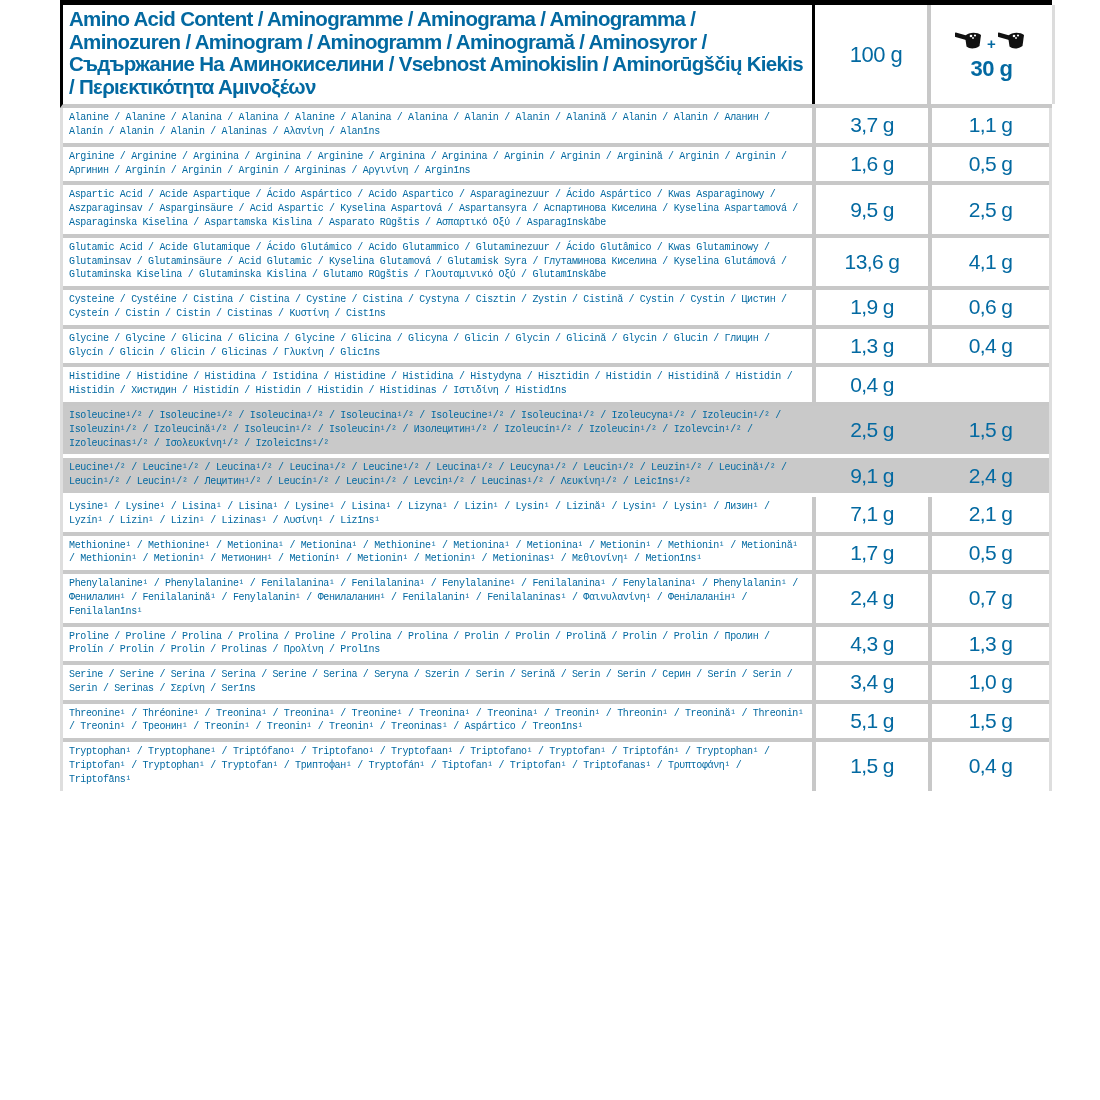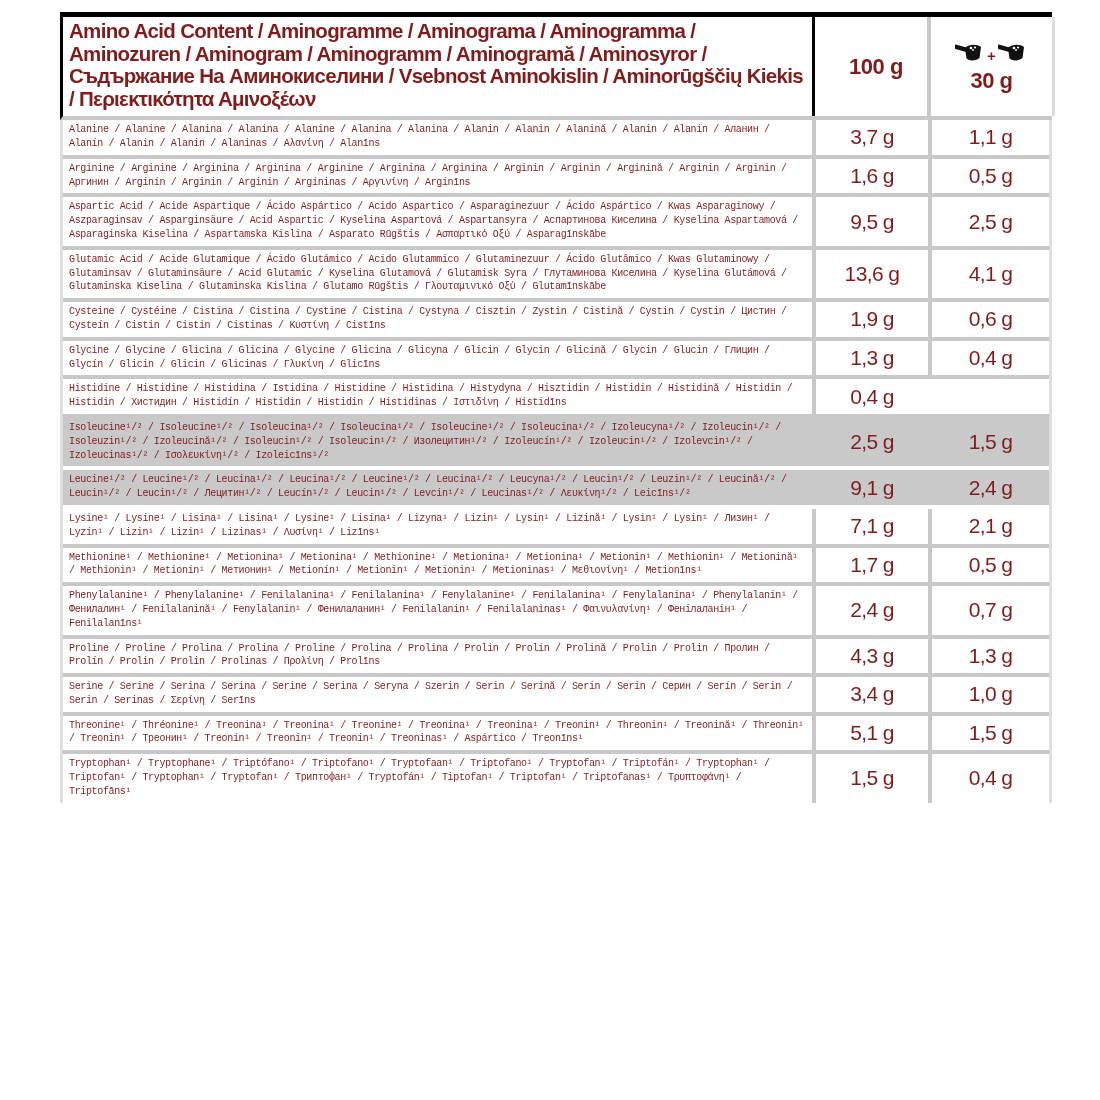--- a/index.html
+++ b/index.html
@@ -1,35 +1,34 @@
 <!DOCTYPE html>
 <html><head>
 <meta charset="utf-8">
 <style>
   html,body { margin:0; padding:0; background:#ffffff; }
   .sheet {
     position:relative; width:1100px; height:996px; overflow:hidden;
-    background:#ffffff; color:#7f1d1d;
+    background:#ffffff; color:#0369a1;
     font-family:"Liberation Sans","DejaVu Sans",sans-serif;
-    margin-top:12px;
   }
   .amino-table { position:absolute; left:60px; top:0; width:992px; border-top:5px solid #000; }
 
   
   .hdr {
     display:grid; grid-template-columns:752px 116px 124px;
     border-left:3px solid #000; border-bottom:4px solid #c8c8c8; background:#fff;
   }
   .h-title {
     padding:3px 8px 6px 6px; font-weight:bold; font-size:20.5px; line-height:1.1;
     letter-spacing:-0.7px; border-right:3px solid #000;
   }
   .h-100 {
     display:flex; align-items:center; justify-content:center;
-    font-size:22px; font-weight:bold; letter-spacing:-0.5px;
+    font-size:22px; font-weight:normal; letter-spacing:-0.5px;
     border-right:4px solid #c8c8c8;
     padding-left:10px;
   }
   .h-30 {
     display:flex; flex-direction:column; align-items:center; justify-content:center;
     padding:5px 0 4px; border-right:3px solid #dcdcdc;
   }
   .scoops { display:flex; align-items:center; gap:2px; margin-bottom:1px; }
   .plus { font-weight:bold; font-size:15px; line-height:1; }
   .h30-label { font-size:22px; font-weight:bold; line-height:1.05; letter-spacing:-0.5px; }

